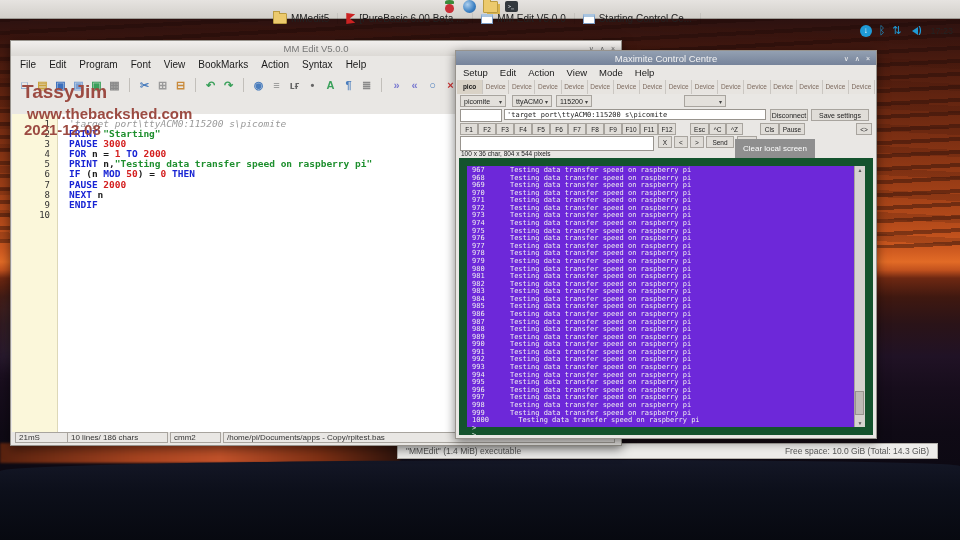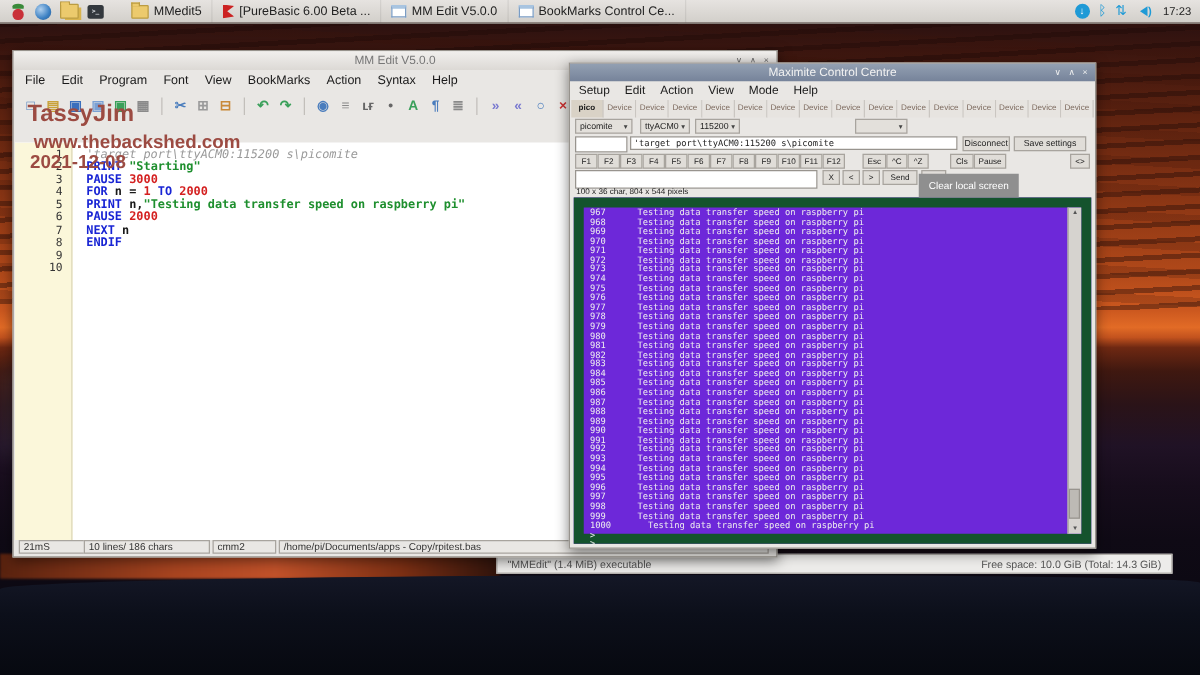--- a/index.html
+++ b/index.html
@@ -14,21 +14,21 @@
     repeating-linear-gradient(183deg, rgba(60,20,10,.25) 0 7px, rgba(0,0,0,0) 7px 22px);}
   .reflection{position:absolute;left:590px;top:280px;width:280px;height:175px;filter:blur(5px);background:
     linear-gradient(180deg, rgba(240,120,45,.55), rgba(200,85,35,.22) 55%, rgba(120,50,25,0));}
   .mist{position:absolute;left:0;top:295px;width:460px;height:70px;background:rgba(150,130,160,.12);filter:blur(8px);}
   .glow2{position:absolute;left:0;top:443px;width:400px;height:20px;filter:blur(1px);background:
     linear-gradient(90deg,#58220f,#a84420 35%,#c2522a 55%,#7e3014 80%,#2e130c);}
   .headland{position:absolute;left:0;top:460px;right:0;height:80px;border-radius:100% 60% 0 0/18px 10px 0 0;background:
     linear-gradient(180deg,#141726 0%,#0c0f1a 40%,#070910);}
   
   .taskbar{position:absolute;top:0;left:0;right:0;height:18px;z-index:90;display:flex;align-items:center;
-    background:linear-gradient(#e6e3e0,#d2cfca);border-bottom:1px solid #9d9a94;font-size:10px;color:#222;}
+    background:linear-gradient(#e6e3e0,#d2cfca);border-bottom:1px solid #9d9a94;font-size:10px;color:#222;flex-direction:column;}
   .tb-launchers{display:flex;align-items:center;gap:7px;padding:0 8px;}
   .launch{display:inline-block;position:relative;}
   .ic-raspberry{width:13px;height:13px;}
   .ic-raspberry .berry{position:absolute;bottom:0;left:2px;width:9px;height:9px;background:#c93038;border-radius:50% 50% 46% 46%;}
   .ic-raspberry .leaf{position:absolute;top:0;left:2px;width:9px;height:4px;background:#3a8a3a;border-radius:50% 50% 10% 10%;}
   .ic-globe{width:13px;height:13px;border-radius:50%;background:radial-gradient(circle at 35% 35%,#aecfee,#3a7fc2 60%,#28588e);}
   .ic-folders{width:13px;height:10px;background:#ecca6d;border:1px solid #bb9c42;border-radius:1px;box-shadow:3px 2px 0 -1px #d9b44e;}
   .ic-folders::before{content:"";position:absolute;top:-3px;left:-1px;width:6px;height:2px;background:#ecca6d;border:1px solid #bb9c42;border-bottom:none;border-radius:1px 1px 0 0;}
   .ic-term{width:13px;height:11px;background:#33383d;border-radius:2px;color:#dfe3e6;font:bold 5px "DejaVu Sans Mono",monospace;line-height:11px;text-align:center;}
   .tb-apps{display:flex;height:100%;margin-left:6px;}
@@ -153,21 +153,21 @@
         <div class="tb-app">
           <span class="tb-ic ic-purebasic"></span>
           <span>[PureBasic 6.00 Beta ...</span>
         </div>
         <div class="tb-app">
           <span class="tb-ic ic-window"></span>
           <span>MM Edit V5.0.0</span>
         </div>
         <div class="tb-app">
           <span class="tb-ic ic-window"></span>
-          <span>BookMarks Control Ce...</span>
+          <span>Starting Control Ce...</span>
         </div>
       </div>
     <div class="tb-tray">
       <span class="tray ic-update">↓</span>
       <span class="tray">ᛒ</span>
       <span class="tray">⇅</span>
       <span class="tray ic-vol"><i class="vtri"></i>)</span>
       <span class="clock">17:23</span>
     </div>
   </div>
@@ -239,20 +239,21 @@
           <div class="lno">8</div>
           <div class="lno">9</div>
           <div class="lno">10</div>
         </div>
       <div class="codecol" id="mm-code">
           <div class="crow"><span class="tk-c">'target port\ttyACM0:115200 s\picomite</span></div>
           <div class="crow"><span class="tk-k">PRINT</span><span class="tk-i"> </span><span class="tk-s">"Starting"</span></div>
           <div class="crow"><span class="tk-k">PAUSE</span><span class="tk-i"> </span><span class="tk-n">3000</span></div>
           <div class="crow"><span class="tk-k">FOR</span><span class="tk-i"> n </span><span class="tk-o">= </span><span class="tk-n">1</span><span class="tk-i"> </span><span class="tk-k">TO</span><span class="tk-i"> </span><span class="tk-n">2000</span></div>
           <div class="crow"><span class="tk-k">PRINT</span><span class="tk-i"> n,</span><span class="tk-s">"Testing data transfer speed on raspberry pi"</span></div>
+          <div class="crow"><span class="tk-k">IF</span><span class="tk-i"> (n </span><span class="tk-k">MOD</span><span class="tk-i"> </span><span class="tk-n">50</span><span class="tk-i">) = </span><span class="tk-n">0</span><span class="tk-i"> </span><span class="tk-k">THEN</span></div>
           <div class="crow"><span class="tk-k">PAUSE</span><span class="tk-i"> </span><span class="tk-n">2000</span></div>
           <div class="crow"><span class="tk-k">NEXT</span><span class="tk-i"> n</span></div>
           <div class="crow"><span class="tk-k">ENDIF</span></div>
           <div class="crow"></div>
         </div>
     </div>
     <div class="mstatus">
       <span class="scell c1">21mS</span>
       <span class="scell c2">10 lines/ 186 chars</span>
       <span class="scell c3">cmm2</span>

